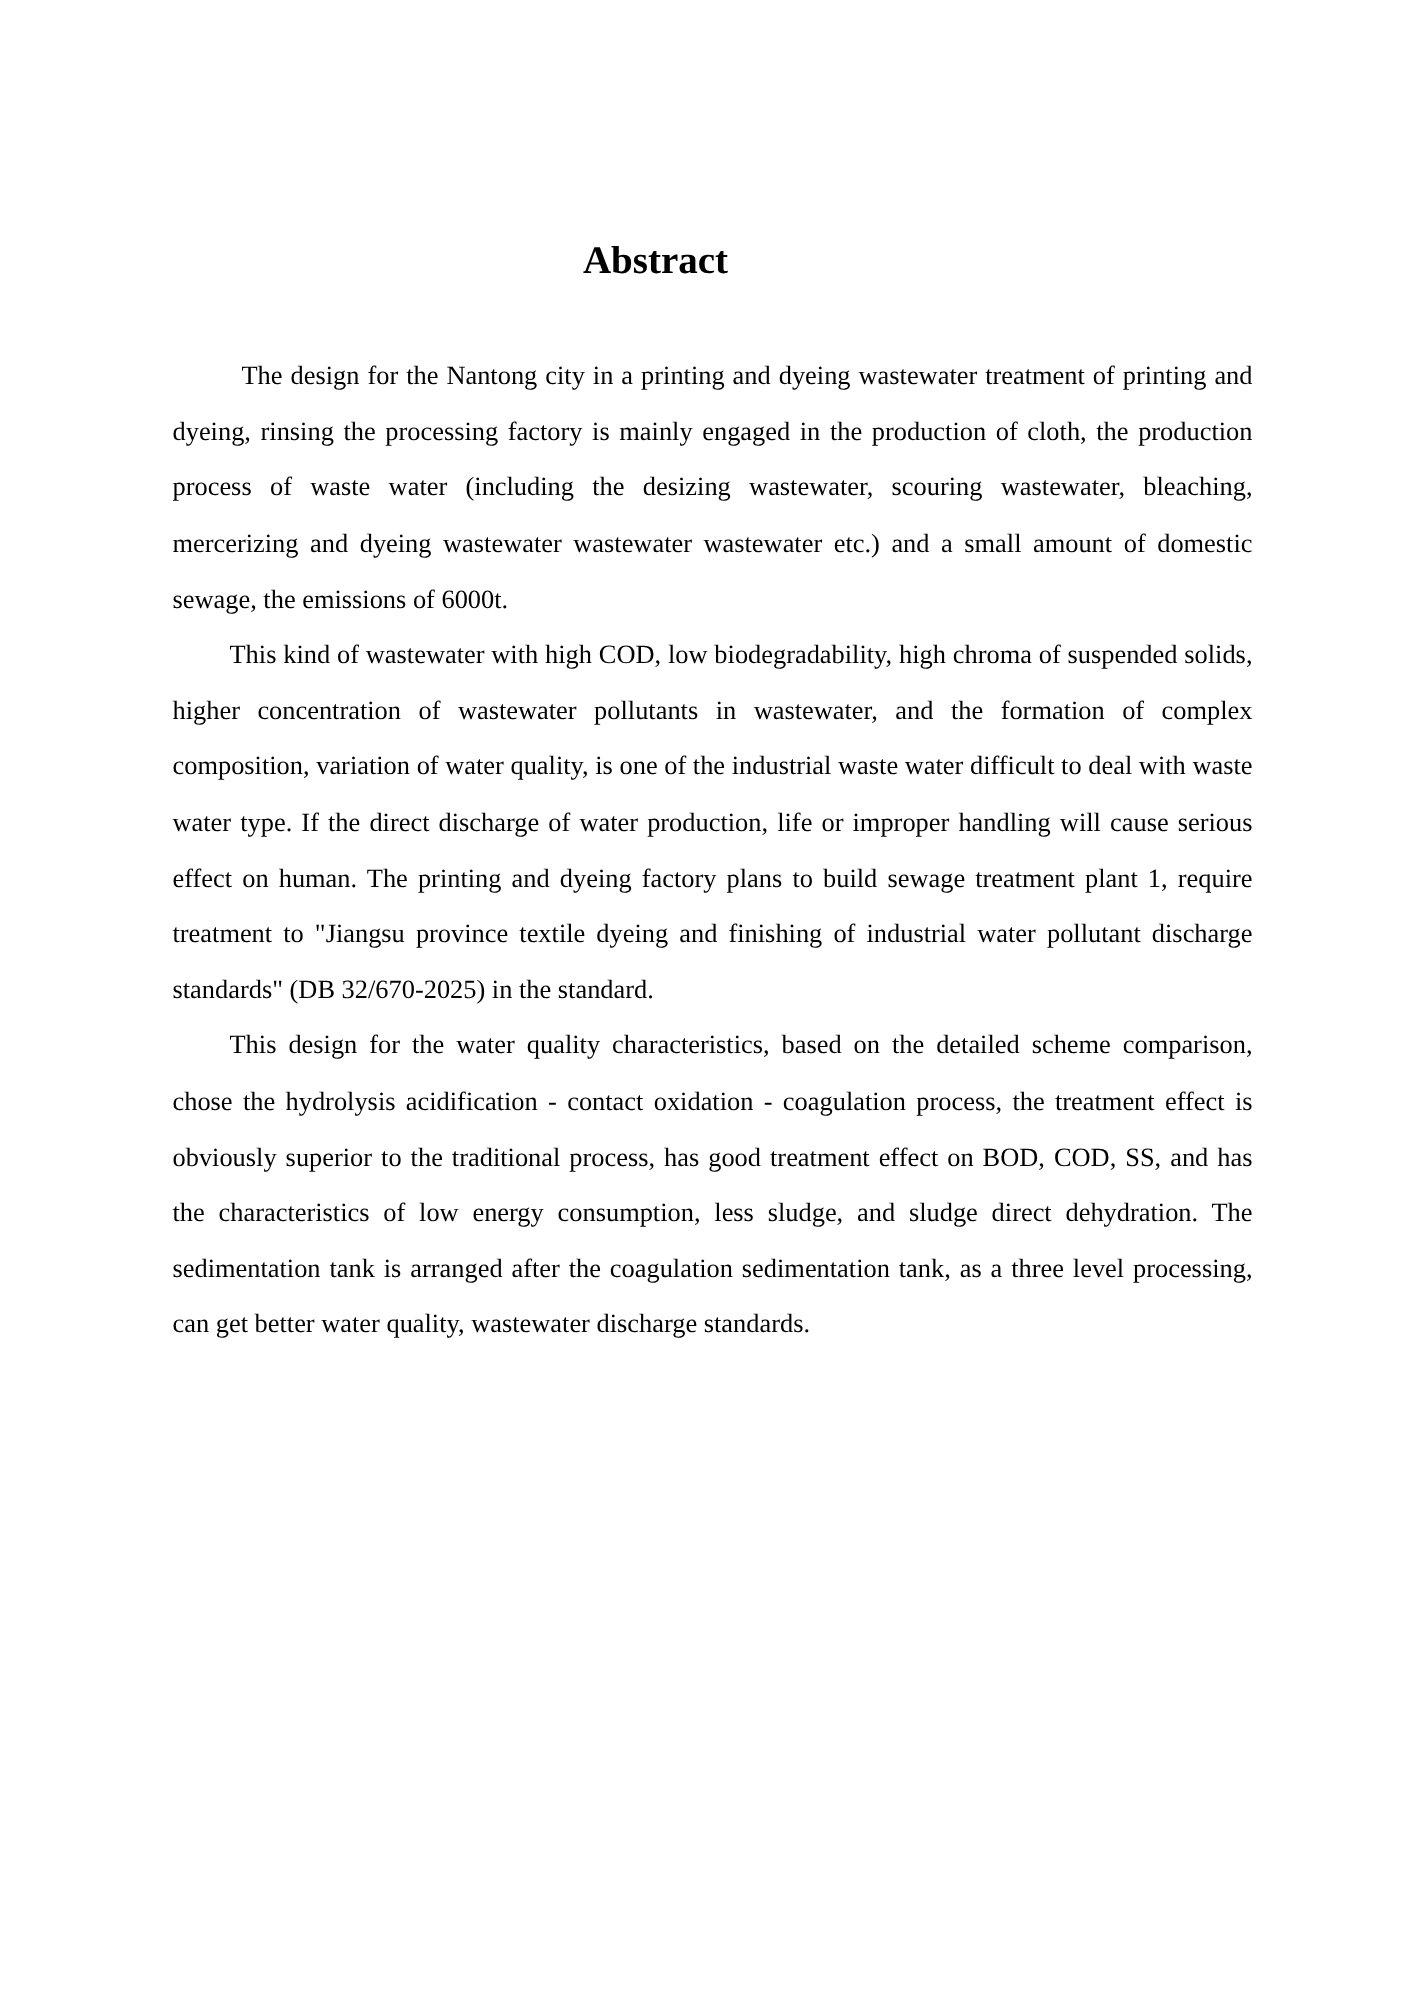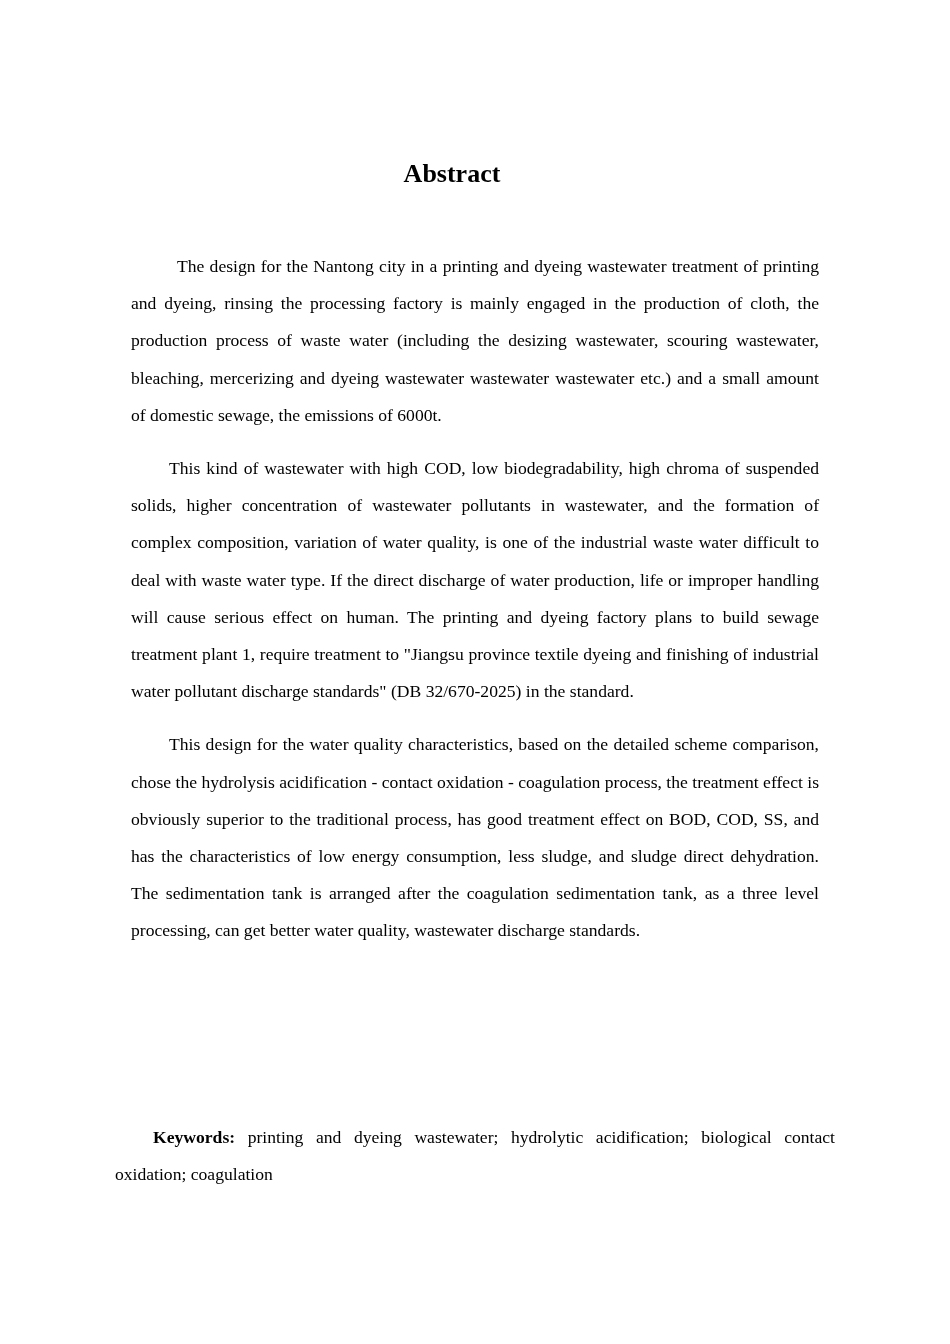--- a/index.html
+++ b/index.html
@@ -26,33 +26,32 @@
     .title {
       position: absolute;
       top: 157px;
       left: 0;
       width: 874px;
       text-align: center;
       font-size: 26px;
       font-weight: bold;
       line-height: 34px;
       letter-spacing: 0;
-      margin-left: 15px;
     }
     .body-text {
       position: absolute;
       left: 115px;
       width: 720px;
       top: 232px;
       font-size: 17.6px;
       line-height: 37.2px;
       text-align: justify;
     }
     .para {
-      margin: 16px;
+      margin: 0;
       text-indent: 38px;
       text-align: justify;
     }
     .para.first {
       text-indent: 46px;
     }
     .keywords {
       position: absolute;
       left: 115px;
       width: 720px;
@@ -72,14 +71,13 @@
 
 <div class="page">
   <div class="title">Abstract</div>
 
   <div class="body-text">
     <p class="para first">The design for the Nantong city in a printing and dyeing wastewater treatment of printing and dyeing, rinsing the processing factory is mainly engaged in the production of cloth, the production process of waste water (including the desizing wastewater, scouring wastewater, bleaching, mercerizing and dyeing wastewater wastewater wastewater etc.) and a small amount of domestic sewage, the emissions of 6000t.</p>
     <p class="para">This kind of wastewater with high COD, low biodegradability, high chroma of suspended solids, higher concentration of wastewater pollutants in wastewater, and the formation of complex composition, variation of water quality, is one of the industrial waste water difficult to deal with waste water type. If the direct discharge of water production, life or improper handling will cause serious effect on human. The printing and dyeing factory plans to build sewage treatment plant 1, require treatment to "Jiangsu province textile dyeing and finishing of industrial water pollutant discharge standards" (DB 32/670-2025) in the standard.</p>
     <p class="para">This design for the water quality characteristics, based on the detailed scheme comparison, chose the hydrolysis acidification - contact oxidation - coagulation process, the treatment effect is obviously superior to the traditional process, has good treatment effect on BOD, COD, SS, and has the characteristics of low energy consumption, less sludge, and sludge direct dehydration. The sedimentation tank is arranged after the coagulation sedimentation tank, as a three level processing, can get better water quality, wastewater discharge standards.</p>
   </div>
 
-  <p class="keywords"><span class="kw-label">Keywords:</span><span> printing and dyeing wastewater; hydrolytic acidification; biological contact oxidation; coagulation</span></p>
 </div>
 
 </body></html>

